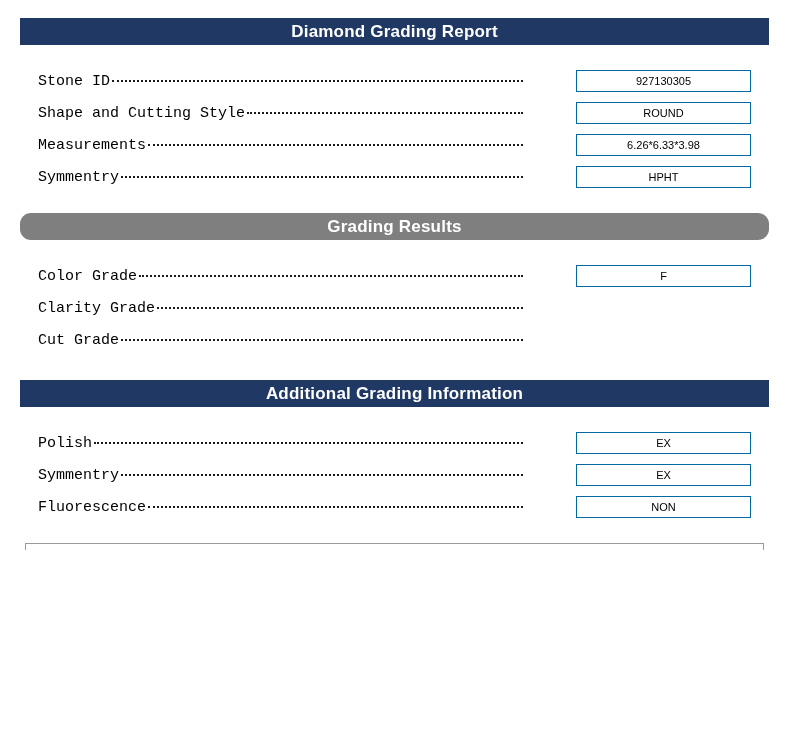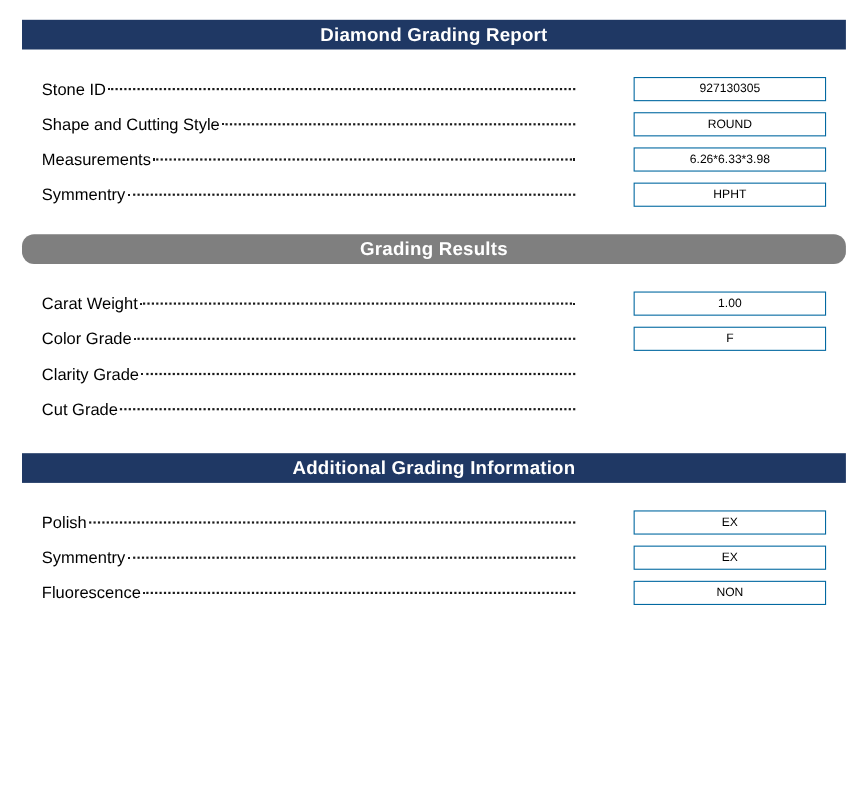--- a/index.html
+++ b/index.html
@@ -40,20 +40,21 @@
   .row {
     display: flex;
     align-items: center;
     height: 32px;
   }
   .label-area {
     width: 487px;
     display: flex;
     align-items: center;
     font-size: 15px;
+    font-family: Liberation Mono, monospace;
   }
   .label-area .lbl {
     white-space: nowrap;
   }
   .leader {
     flex: 1;
     height: 1px;
     border-bottom: 2px dotted #1a1a1a;
     margin: 0 2px;
     align-self: flex-end;
@@ -121,27 +122,20 @@
     </div>
   </div>
 
   <div class="bar gray mt12">
     <span>Grading Results</span>
   </div>
 
   <div class="section-rows">
     <div class="row">
       <div class="label-area">
-        <span class="lbl">Carat Weight</span>
-        <span class="leader"></span>
-      </div>
-      <div class="value-box">1.00</div>
-    </div>
-    <div class="row">
-      <div class="label-area">
         <span class="lbl">Color Grade</span>
         <span class="leader"></span>
       </div>
       <div class="value-box">F</div>
     </div>
     <div class="row">
       <div class="label-area">
         <span class="lbl">Clarity Grade</span>
         <span class="leader"></span>
       </div>

